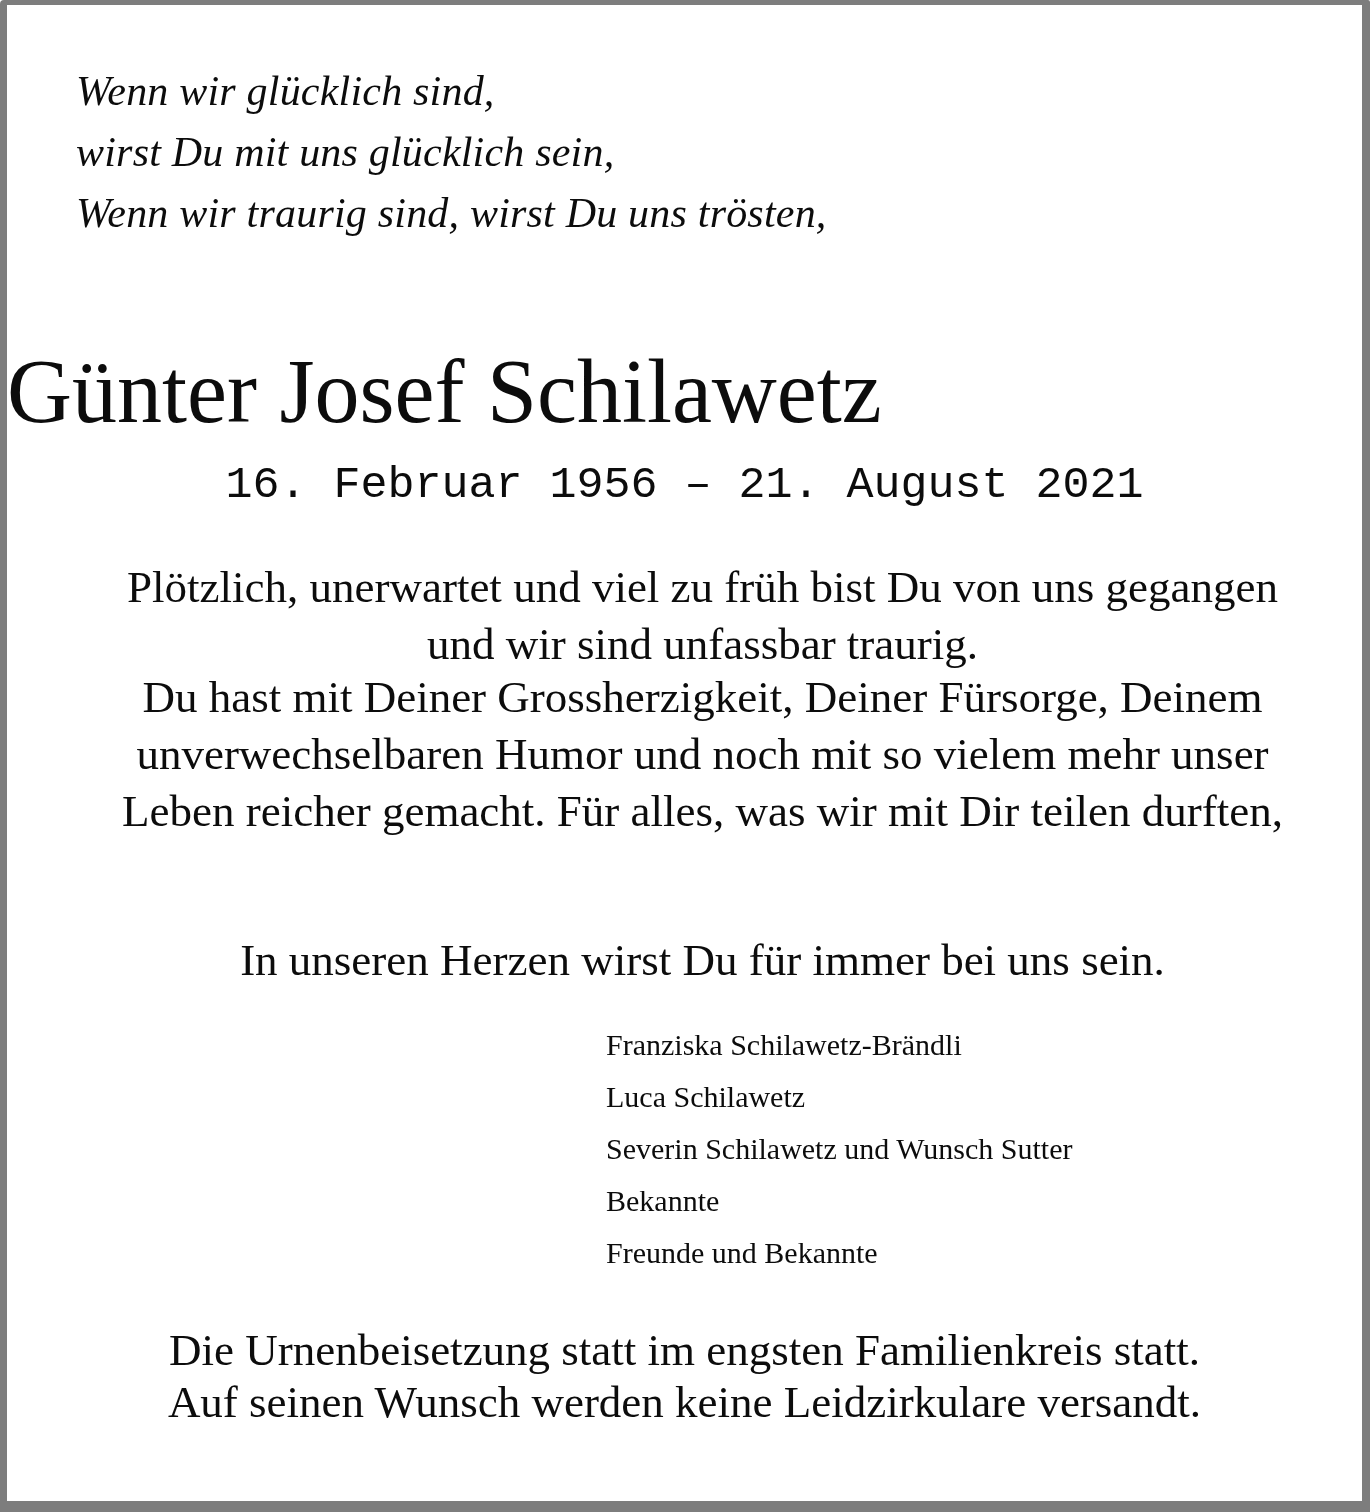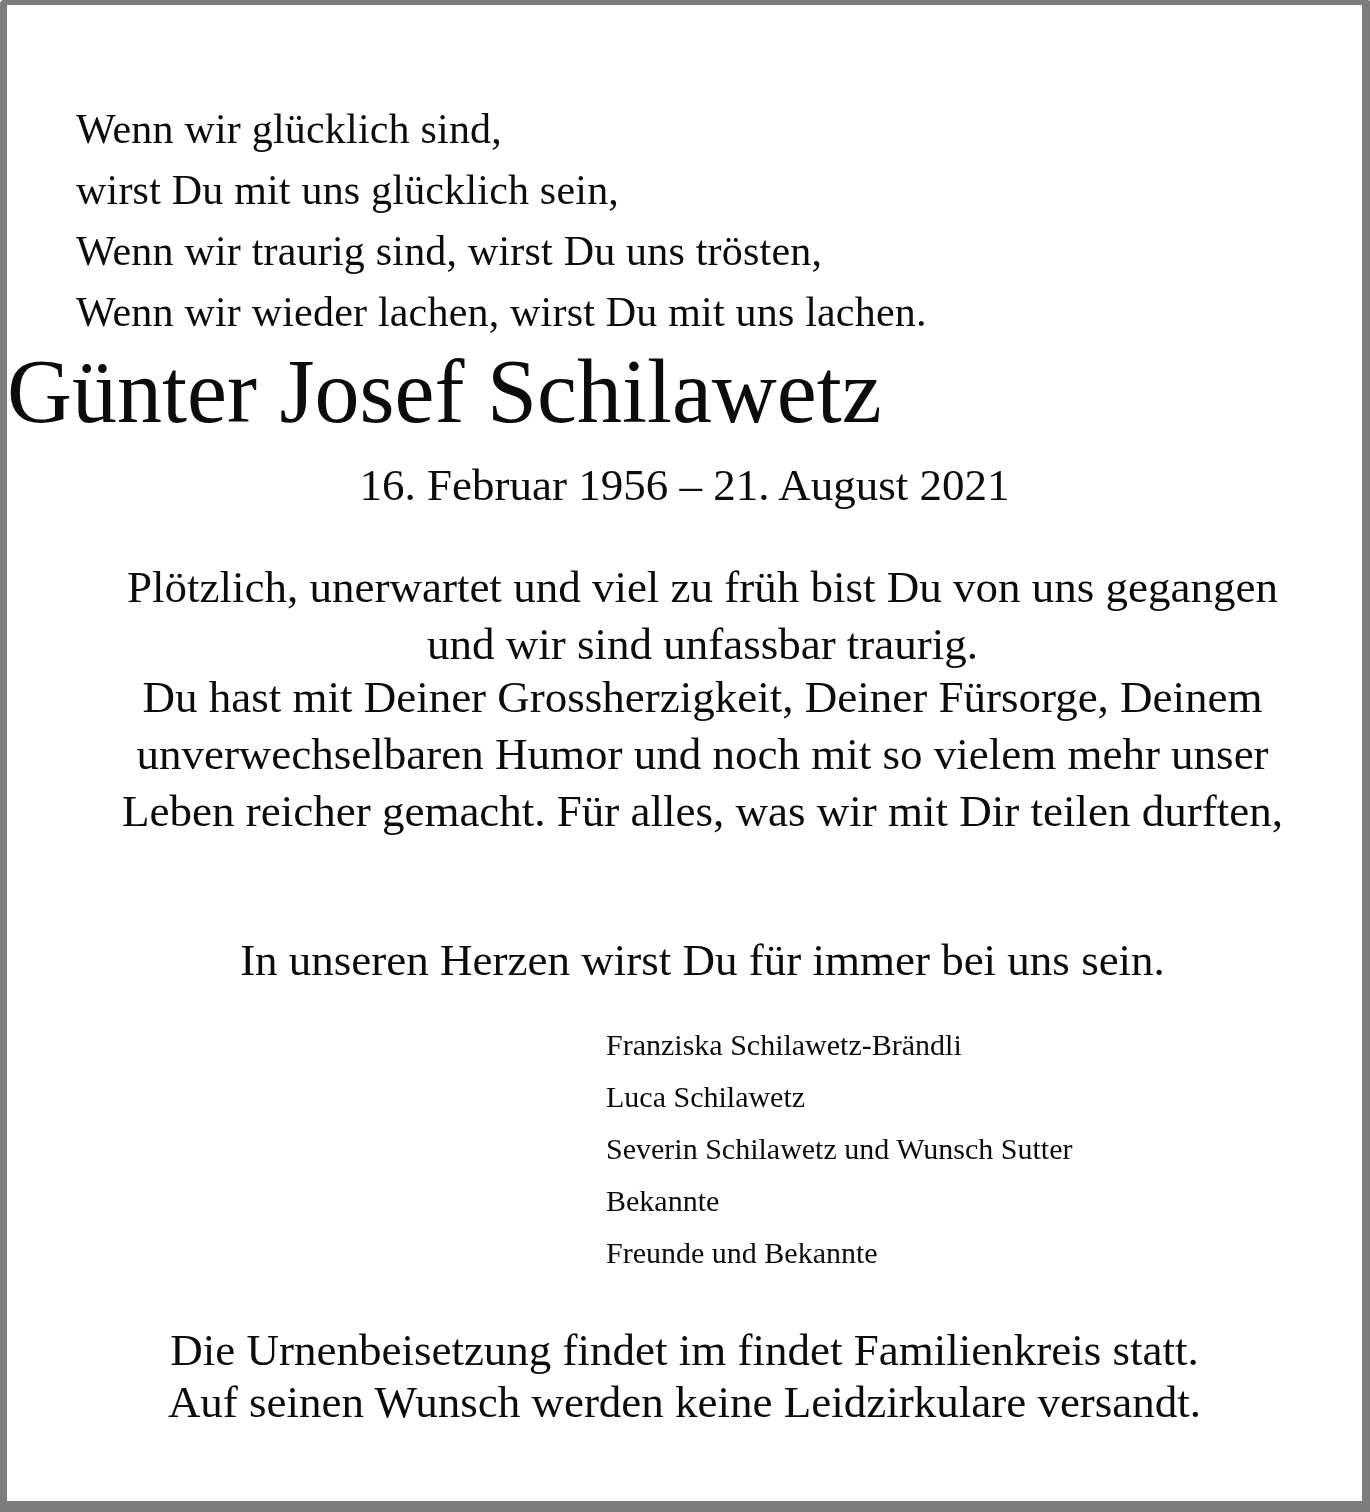--- a/index.html
+++ b/index.html
@@ -27,44 +27,45 @@
     top: 2px;
     bottom: -11px;
     width: 2px;
     background: #1d1d1d;
   }
   .abs { position: absolute; margin: 0; }
 
   .poem {
     top: 56px;
     left: 69px;
+    font-style: italic;
     font-size: 42px;
     line-height: 61px;
     letter-spacing: 0.2px;
     white-space: nowrap;
-    margin-top: 38px;
   }
   .deceased-name {
     top: 337px;
     left: 0;
     right: 0;
     text-align: left;
     font-size: 90px;
     font-weight: normal;
     line-height: 100px;
     white-space: nowrap;
   }
   .life-dates {
     top: 452px;
     left: 0;
     right: 0;
     text-align: center;
     font-size: 45px;
     line-height: 57px;
     white-space: nowrap;
+    font-family: Liberation Mono, monospace;
   }
   .body-text {
     left: 0;
     right: 0;
     text-align: center;
     font-size: 45px;
     line-height: 57px;
     white-space: nowrap;
     padding-left: 36px;
   }
@@ -91,21 +92,20 @@
 </head>
 <body>
 
 <div class="page">
   <div class="edge-line"></div>
 
   <div class="abs poem">
     <div>Wenn wir glücklich sind,</div>
     <div>wirst Du mit uns glücklich sein,</div>
     <div>Wenn wir traurig sind, wirst Du uns trösten,</div>
-    <div>Wenn wir wieder lachen, wirst Du mit uns lachen.</div>
   </div>
 
   <h1 class="abs deceased-name">Günter Josef Schilawetz</h1>
 
   <div class="abs life-dates">16. Februar 1956 – 21. August 2021</div>
 
   <div class="abs body-text para1">
     <div>Plötzlich, unerwartet und viel zu früh bist Du von uns gegangen</div>
     <div>und wir sind unfassbar traurig.</div>
   </div>
@@ -120,16 +120,16 @@
 
   <div class="abs mourners">
     <div>Franziska Schilawetz-Brändli</div>
     <div>Luca Schilawetz</div>
     <div>Severin Schilawetz und Wunsch Sutter</div>
     <div>Bekannte</div>
     <div>Freunde und Bekannte</div>
   </div>
 
   <div class="abs funeral">
-    <div>Die Urnenbeisetzung findet im findet Familienkreis statt.</div>
+    <div>Die Urnenbeisetzung statt im engsten Familienkreis statt.</div>
     <div>Auf seinen Wunsch werden keine Leidzirkulare versandt.</div>
   </div>
 </div>
 
 </body></html>

